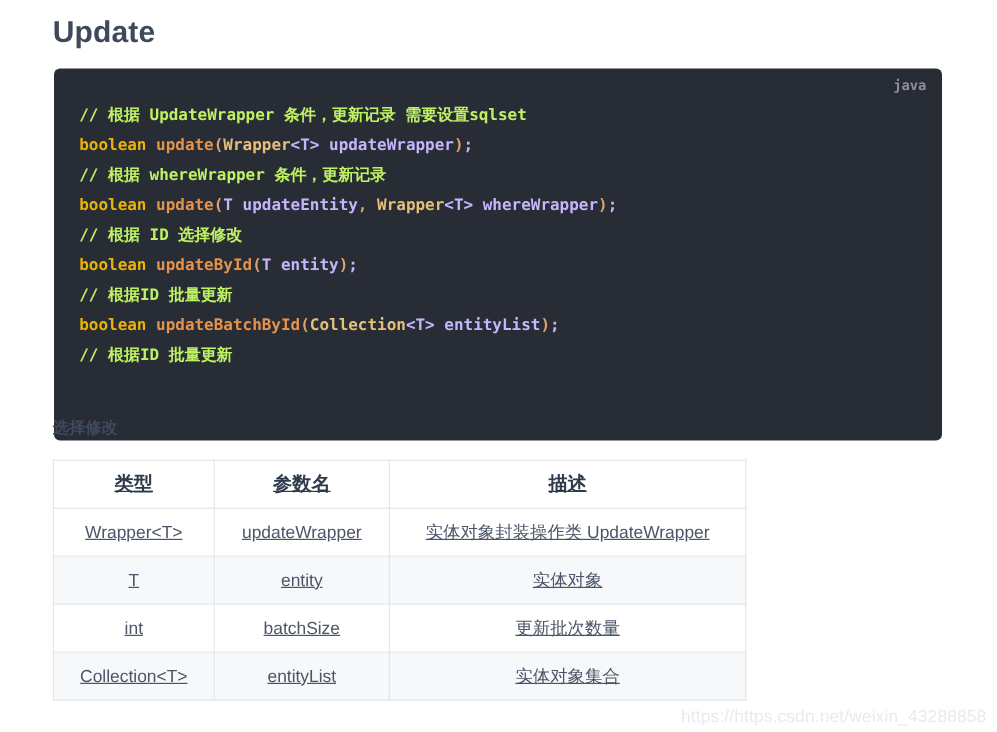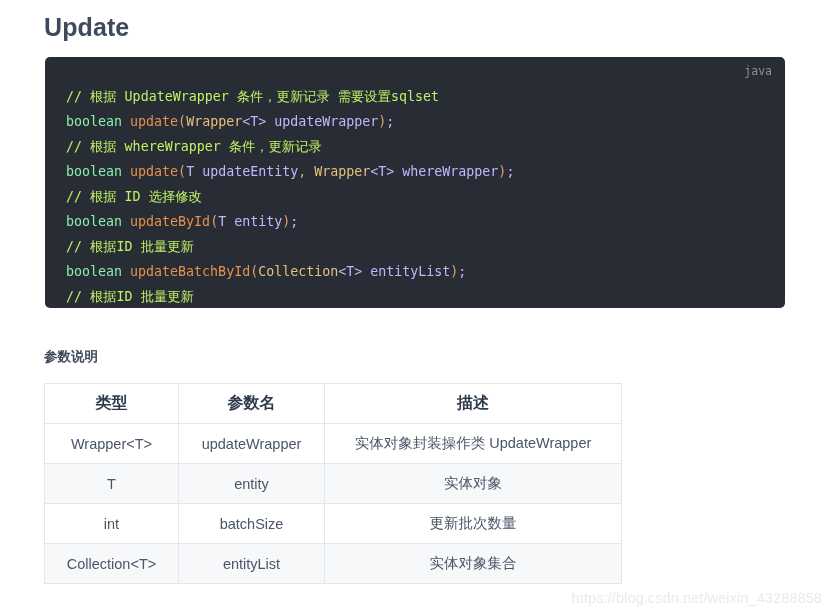--- a/index.html
+++ b/index.html
@@ -28,25 +28,26 @@
     letter-spacing: 0.1px;
     line-height: 32px;
   }
 
   
   .code-block {
     position: absolute;
     left: 45px;
     top: 57px;
     width: 740px;
-    height: 251px;
+    height: 310px;
     background: #282c34;
     border-radius: 5px;
     box-sizing: border-box;
     overflow: hidden;
+    font-weight: bold;
   }
   .code-lang {
     position: absolute;
     right: 13px;
     top: 7px;
     font-family: "DejaVu Sans Mono", "Liberation Mono", monospace;
     font-size: 11.5px;
     color: #8a8f98;
     line-height: 14px;
   }
@@ -58,21 +59,21 @@
     font-family: "DejaVu Sans Mono", "Liberation Mono", monospace;
     font-size: 13.3px;
     line-height: 25px;
     white-space: pre;
     color: #dfe3ea;
   }
   .code-line { white-space: pre; }
 
   
   .tk-comment  { color: #bef264; }
-  .tk-keyword  { color: #86efac; }
+  .tk-keyword  { color: #eab308; }
   .tk-fn       { color: #e5924a; }
   .tk-type     { color: #e6c07b; }
   .tk-punc     { color: #e0a070; }
   .tk-plain    { color: #c4b5fd; }
 
   
   .section-heading {
     position: absolute;
     left: 44px;
     top: 347px;
@@ -93,20 +94,21 @@
     background: #ffffff;
     font-size: 14.5px;
   }
   .param-table th,
   .param-table td {
     border: 1px solid #e3e6ea;
     text-align: center;
     vertical-align: middle;
     color: #4a5568;
     padding: 0;
+    text-decoration: underline;
   }
   .param-table th {
     height: 39px;
     font-size: 16px;
     font-weight: bold;
     color: #2f3b4c;
     background: #ffffff;
   }
   .param-table td {
     height: 39px;
@@ -135,21 +137,21 @@
 </head>
 <body>
 
 <div class="page-title">Update</div>
 
 <div class="code-block">
   <div class="code-lang">java</div>
   <pre class="code-body" id="code-body"><div class="code-line"><span class="tk-comment">// 根据 UpdateWrapper 条件，更新记录 需要设置sqlset</span></div><div class="code-line"><span class="tk-keyword">boolean</span><span class="tk-plain"> </span><span class="tk-fn">update</span><span class="tk-punc">(</span><span class="tk-type">Wrapper</span><span class="tk-plain">&lt;T&gt; updateWrapper</span><span class="tk-punc">)</span><span class="tk-plain">;</span></div><div class="code-line"><span class="tk-comment">// 根据 whereWrapper 条件，更新记录</span></div><div class="code-line"><span class="tk-keyword">boolean</span><span class="tk-plain"> </span><span class="tk-fn">update</span><span class="tk-punc">(</span><span class="tk-plain">T updateEntity</span><span class="tk-punc">, </span><span class="tk-type">Wrapper</span><span class="tk-plain">&lt;T&gt; whereWrapper</span><span class="tk-punc">)</span><span class="tk-plain">;</span></div><div class="code-line"><span class="tk-comment">// 根据 ID 选择修改</span></div><div class="code-line"><span class="tk-keyword">boolean</span><span class="tk-plain"> </span><span class="tk-fn">updateById</span><span class="tk-punc">(</span><span class="tk-plain">T entity</span><span class="tk-punc">)</span><span class="tk-plain">;</span></div><div class="code-line"><span class="tk-comment">// 根据ID 批量更新</span></div><div class="code-line"><span class="tk-keyword">boolean</span><span class="tk-plain"> </span><span class="tk-fn">updateBatchById</span><span class="tk-punc">(</span><span class="tk-type">Collection</span><span class="tk-plain">&lt;T&gt; entityList</span><span class="tk-punc">)</span><span class="tk-plain">;</span></div><div class="code-line"><span class="tk-comment">// 根据ID 批量更新</span></div><div class="code-line"></div></pre>
 </div>
 
-<div class="section-heading">参数说明</div>
+<div class="section-heading">选择修改</div>
 
 <table class="param-table">
   <colgroup>
     <col class="col-type">
     <col class="col-name">
     <col class="col-desc">
   </colgroup>
   <thead>
     <tr id="table-head-row">
         <th>类型</th>
@@ -174,13 +176,13 @@
         <td>更新批次数量</td>
       </tr>
       <tr>
         <td>Collection&lt;T&gt;</td>
         <td>entityList</td>
         <td>实体对象集合</td>
       </tr>
     </tbody>
 </table>
 
-<div class="watermark">https://blog.csdn.net/weixin_43288858</div>
+<div class="watermark">https://https.csdn.net/weixin_43288858</div>
 
 </body></html>

